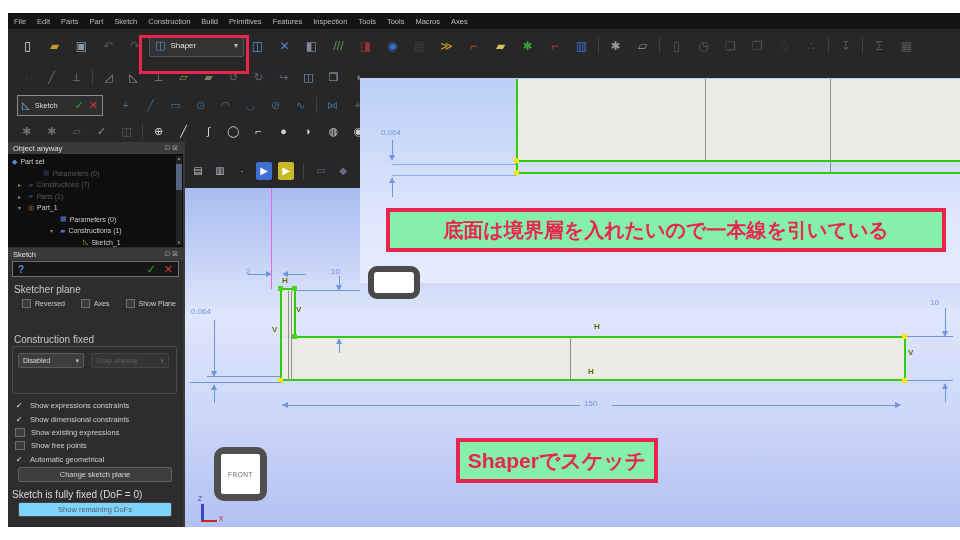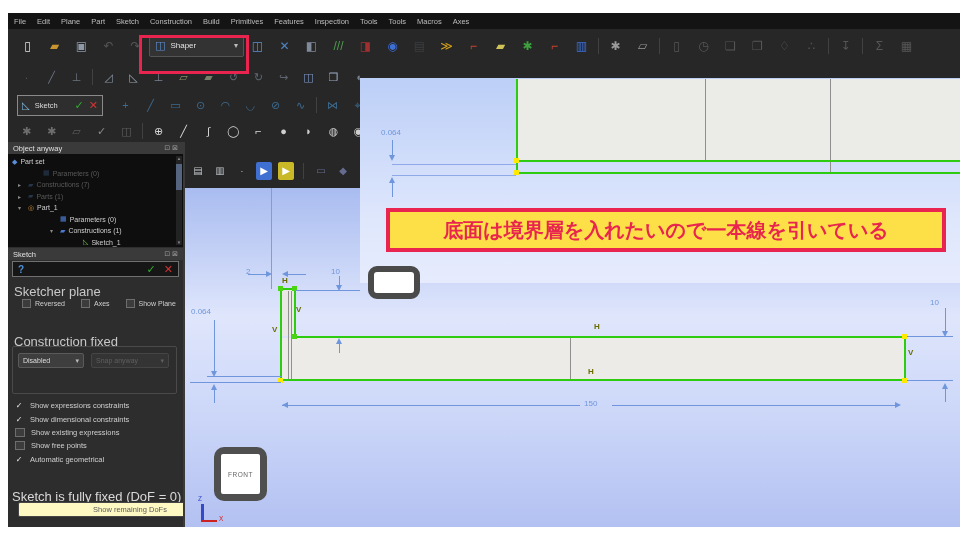--- a/index.html
+++ b/index.html
@@ -36,24 +36,24 @@
   .ptitle .wic{margin-left:auto;color:#9a9a9a;font-size:7px;}
   #tree{position:absolute;left:0;top:12px;width:175px;height:93px;background:#0e0e0e;overflow:hidden;padding-top:2px;box-sizing:border-box;}
   .trow{height:11.5px;display:flex;align-items:center;gap:3px;font-size:7px;color:#cfcfcf;white-space:nowrap;}
   .trow .arr{color:#888;font-size:6px;width:7px;}
   .trow .g{font-size:7px;}
   .trow.dim{color:#595959;opacity:1;}
   .trow.dim .g{opacity:.5;}
   #treescroll{position:absolute;right:1px;top:14px;width:6px;height:89px;background:#232323;}
   #treescroll .th{position:absolute;left:0;top:8px;width:6px;height:26px;background:#55647f;}
   #treescroll .sa{position:absolute;left:0;width:6px;font-size:4.5px;color:#8a8a8a;text-align:center;}
-  .flabel{position:absolute;font-size:13px;color:#c8c8c8;}
+  .flabel{position:absolute;font-size:10px;color:#c8c8c8;}
   .btn{position:absolute;background:#3e3e3e;border:1px solid #606060;border-radius:2px;color:#d6d6d6;
        font-size:7.5px;text-align:center;line-height:13px;}
-  .btn.off{background:#fef9c3;border-color:#454545;color:#5a5a5a;padding-left:35px;}
+  .btn.off{background:#7dd3fc;border-color:#454545;color:#5a5a5a;}
   .sel{position:absolute;height:15px;background:#3e3e3e;border:1px solid #5a5a5a;border-radius:2px;color:#ddd;
        font-size:7px;display:flex;align-items:center;padding:0 4px;box-sizing:border-box;gap:4px;}
   .sel .caret{margin-left:auto;font-size:7px;color:#bbb;}
   .sel.off{background:#343434;border-color:#454545;color:#5f5f5f;}
   .sel.off .caret{color:#5f5f5f;}
   .cbx{display:inline-block;width:7px;height:7px;background:#3c3c3c;border:1px solid #6e6e6e;}
   .pcheck{display:flex;align-items:center;gap:4px;font-size:7px;color:#cfcfcf;}
   .opt{height:13.4px;display:flex;align-items:center;gap:6px;font-size:7.5px;color:#cfcfcf;}
   .opt .chk{width:10px;text-align:center;font-size:8px;color:#e8e8e8;}
   .opt .chk:empty{width:8px;height:7px;background:#3c3c3c;border:1px solid #6e6e6e;margin-left:1px;}
@@ -77,21 +77,21 @@
   .dln{position:absolute;background:#6f96dd;}
   .dln.lt{background:#8fa9e8;}
   .ah{position:absolute;width:0;height:0;}
   .ah.down{border-left:3px solid transparent;border-right:3px solid transparent;border-top:6px solid #6f96dd;}
   .ah.up{border-left:3px solid transparent;border-right:3px solid transparent;border-bottom:6px solid #6f96dd;}
   .ah.left{border-top:3px solid transparent;border-bottom:3px solid transparent;border-right:6px solid #6f96dd;}
   .ah.right{border-top:3px solid transparent;border-bottom:3px solid transparent;border-left:6px solid #6f96dd;}
   .dot{position:absolute;width:5px;height:5px;background:#ffe900;}
   .dot.gn{background:#49d414;}
   .cons{position:absolute;color:#6b6b00;font-size:8px;font-weight:bold;}
-  .note{position:absolute;background:#fde047;border:4px solid #e8244f;z-index:6;display:flex;align-items:center;justify-content:center;
+  .note{position:absolute;background:#86efac;border:4px solid #e8244f;z-index:6;display:flex;align-items:center;justify-content:center;
         color:#e8244f;font-weight:bold;font-family:"Liberation Sans","DejaVu Sans",sans-serif,sans-serif;}
   #note1{left:386px;top:208px;width:552px;height:36px;font-size:20px;}
   #note2{left:456px;top:438px;width:194px;height:37px;font-size:21px;}
   #cubepart{left:368px;top:266px;width:40px;height:21px;background:#fff;border:6px solid #4a4a4a;border-radius:9px;z-index:6;}
   #vcube{left:214px;top:447px;width:53px;height:54px;background:#4f4f4f;border-radius:10px;z-index:2;}
   #vcube .face{position:absolute;left:7px;top:7px;right:7px;bottom:7px;background:#fff;border-radius:2px;
                display:flex;align-items:center;justify-content:center;font-size:6.5px;color:#666;letter-spacing:.5px;}
   #triad{left:194px;top:496px;width:34px;height:32px;z-index:2;}
   #triad .z{position:absolute;left:7px;top:8px;width:3px;height:17px;background:#3548c8;}
   #triad .x{position:absolute;left:7px;top:24px;width:16px;height:2px;background:#cc2222;}
@@ -102,21 +102,21 @@
 </style>
 </head>
 <body>
 
 <div id="stage">
 
   <div id="menubar" class="abs">
 
   <span class="mi">File</span>
       <span class="mi">Edit</span>
-      <span class="mi">Plane</span>
+      <span class="mi">Parts</span>
       <span class="mi">Part</span>
       <span class="mi">Sketch</span>
       <span class="mi">Construction</span>
       <span class="mi">Build</span>
       <span class="mi">Primitives</span>
       <span class="mi">Features</span>
       <span class="mi">Inspection</span>
       <span class="mi">Tools</span>
       <span class="mi">Tools</span>
       <span class="mi">Macros</span>
@@ -346,20 +346,21 @@
         <div class="opt">
         <span class="chk"></span>
         <span class="lab">Show free points</span>
       </div>
         <div class="opt">
         <span class="chk on">✓</span>
         <span class="lab">Automatic geometrical</span>
       </div>
       </div>
 
+    <div class="btn" style="left:10px;top:325px;width:152px;height:13px;">Change sketch plane</div>
     <span class="flabel" style="left:4px;top:347px;color:#d9d9d9;">Sketch is fully fixed (DoF = 0)</span>
     <div class="btn off" style="left:10px;top:360px;width:152px;height:13px;">Show remaining DoFs</div>
   </div>
 
   <div id="splitter" class="abs"></div>
 
   <div id="vpchrome" class="abs">
     <div id="vpicons">
 
     <span class="ic g" style="color: rgb(195, 200, 206);">▤</span>
@@ -456,20 +457,23 @@
     <div class="ah down" style="left:29px;top:77px;"></div>
     <div class="ah up" style="left:29px;top:99px;"></div>
     <div class="dln" style="left:32px;top:105px;width:1px;height:14px;"></div>
   </div>
 
   <div id="cubepart" class="abs"></div>
 
   <div id="note1" class="note">
     <span>底面は境界層を入れたいので一本線を引いている</span>
   </div>
+  <div id="note2" class="note">
+    <span>Shaperでスケッチ</span>
+  </div>
   <div id="hlbox" class="abs"></div>
 
   <div id="vcube" class="abs">
     <div class="face">FRONT</div>
   </div>
   <div id="triad" class="abs">
     <span class="zl">Z</span>
     <div class="z"></div>
     <div class="x"></div>
     <span class="xl">X</span>

